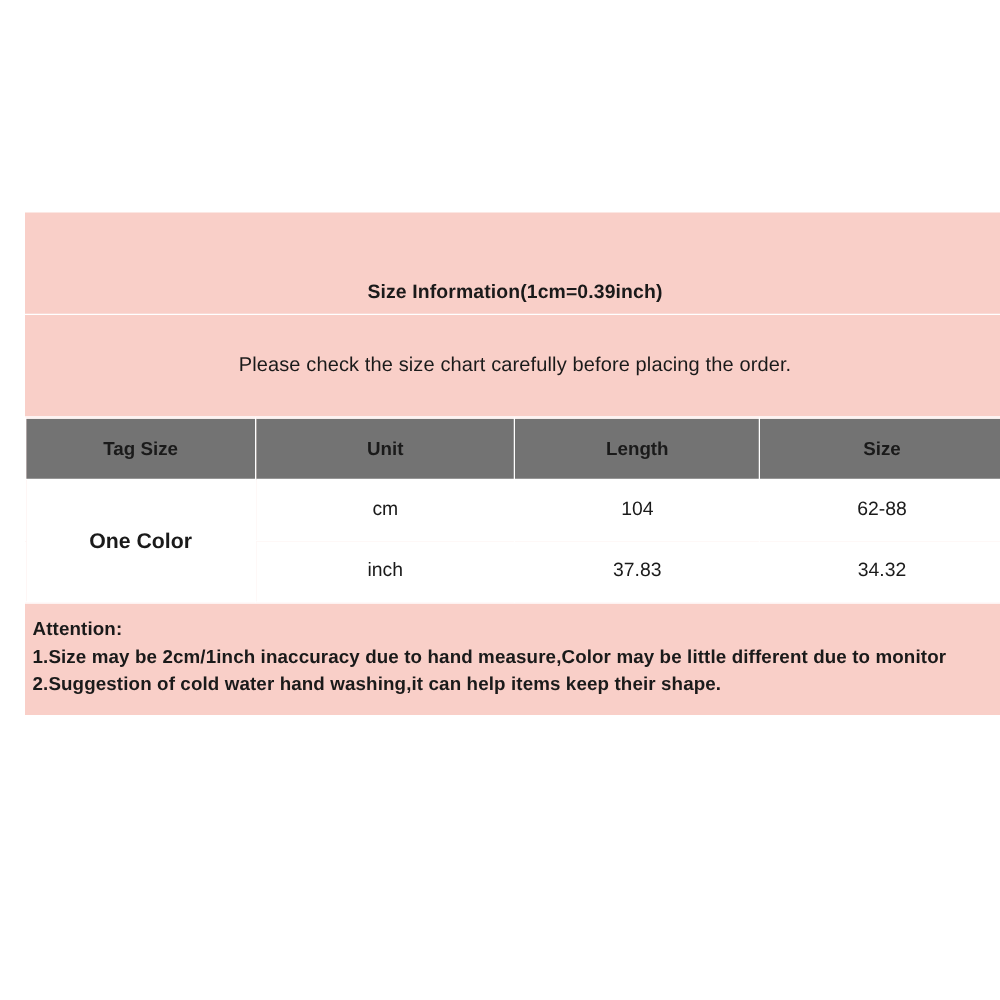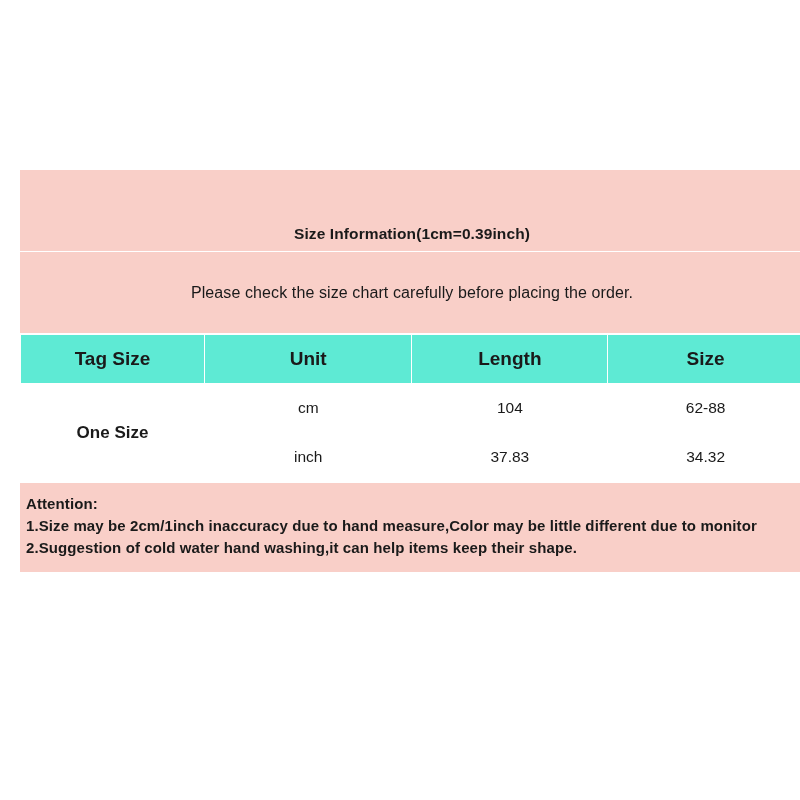--- a/index.html
+++ b/index.html
@@ -57,22 +57,22 @@
   table.size-table td {
     border: 1px solid #ffffff;
     text-align: center;
     vertical-align: middle;
     font-size: 15px;
     height: 48px;
     padding: 0;
   }
   table.size-table td.headcell {
     font-weight: bold;
-    font-size: 19px;
-    background: #5eead4;
+    font-size: 15px;
+    background: #737373;
   }
   table.size-table td.datacell {
     background: #ffffff;
     font-size: 15.5px;
   }
   table.size-table td.tagsize {
     background: #ffffff;
     font-weight: bold;
     font-size: 17px;
   }
@@ -115,21 +115,21 @@
       <col class="col-waist">
     </colgroup>
     <tbody>
       <tr>
         <td class="headcell">Tag Size</td>
         <td class="headcell">Unit</td>
         <td class="headcell">Length</td>
         <td class="headcell">Size</td>
       </tr>
       <tr>
-        <td class="tagsize" rowspan="2">One Size</td>
+        <td class="tagsize" rowspan="2">One Color</td>
         <td class="datacell">cm</td>
         <td class="datacell">104</td>
         <td class="datacell">62-88</td>
       </tr>
       <tr>
         <td class="datacell">inch</td>
         <td class="datacell">37.83</td>
         <td class="datacell">34.32</td>
       </tr>
     </tbody>

